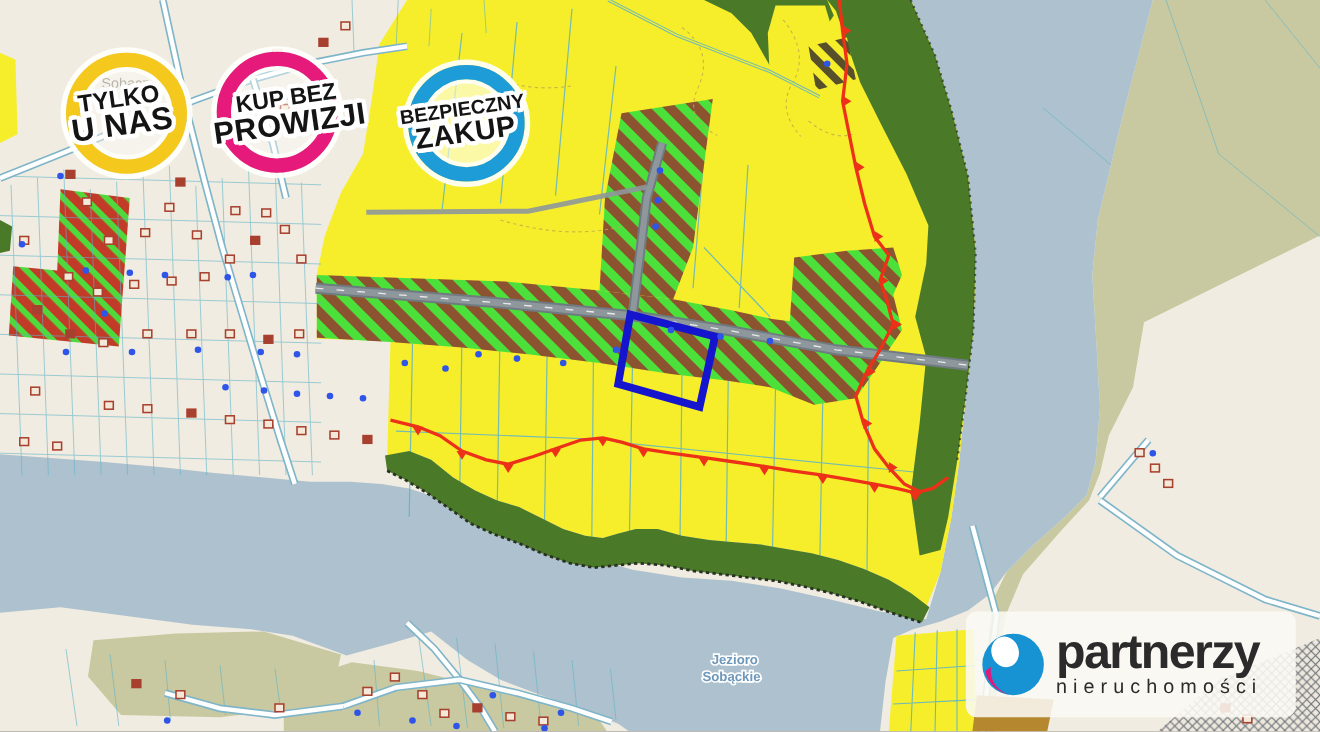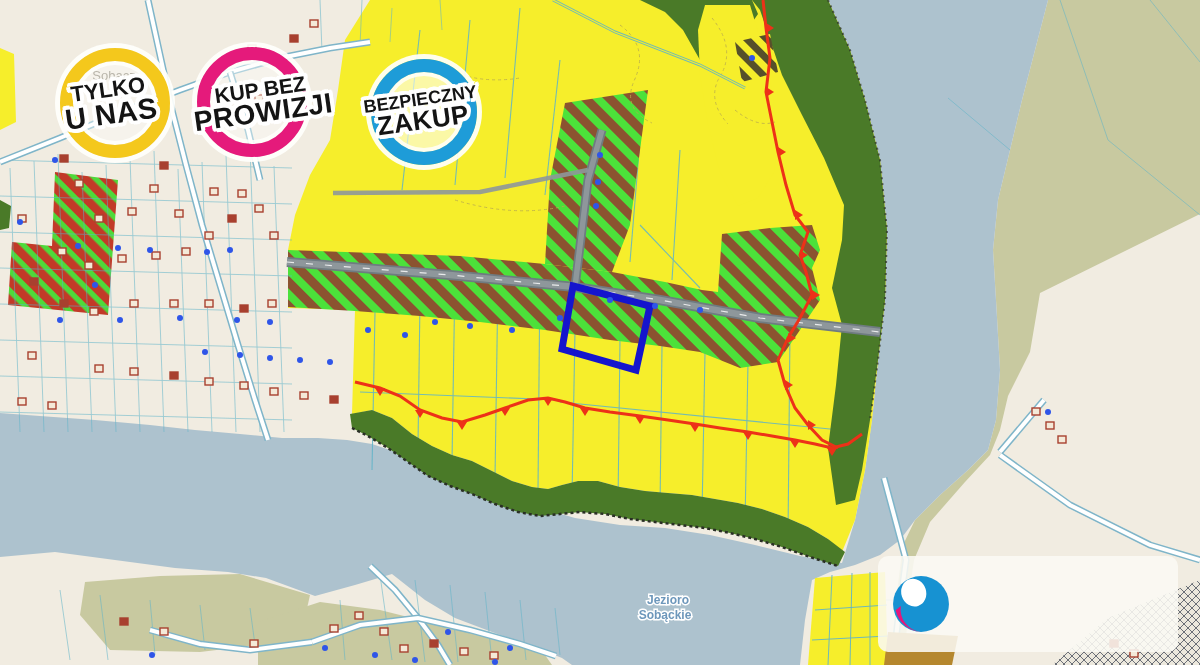--- a/index.html
+++ b/index.html
@@ -375,15 +375,19 @@
   <span class="l2" style="font-size:26px;">ZAKUP</span>
 </div>
 
 <div class="logo-box">
   <svg width="58" height="58" viewBox="0 0 56 56">
     <circle cx="28" cy="28" r="27" fill="var(--c-logo_blue)"></circle>
     <path d="M3.5,34 A27,27 0 0 0 28,55 A22,22 0 0 1 8.5,30 Z" fill="var(--c-logo_pink)"></path>
     <ellipse cx="21" cy="17" rx="12" ry="13.5" fill="#ffffff" transform="rotate(-18 21 17)"></ellipse>
     <path d="M31,7 A21,21 0 0 1 49,28 A21,21 0 0 1 31,48 A23,23 0 0 0 31,7 Z" fill="var(--c-logo_blue)" opacity="0"></path>
   </svg>
+  <div class="logo-words">
+    <div class="logo-title">partnerzy</div>
+    <div class="logo-sub">nieruchomości</div>
+  </div>
 </div>
 
 </div>
 
 </body></html>

